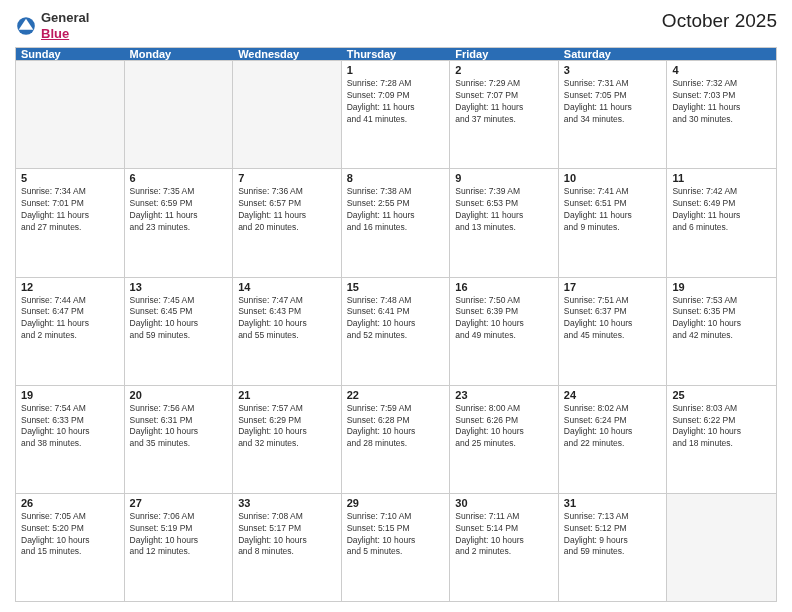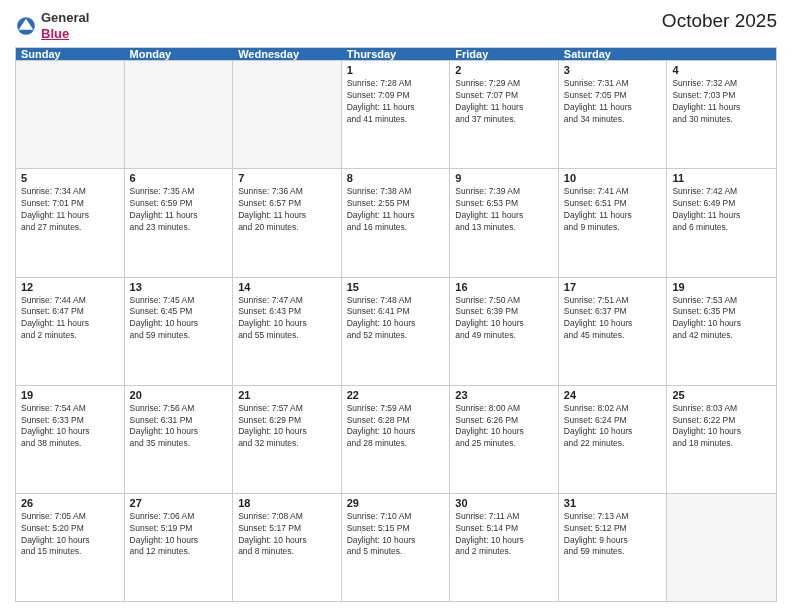--- a/index.html
+++ b/index.html
@@ -329,21 +329,21 @@
             <div class="cell-line">and 15 minutes.</div>
           </div>
           <div class="cal-cell">
             <div class="day-num">27</div>
             <div class="cell-line">Sunrise: 7:06 AM</div>
             <div class="cell-line">Sunset: 5:19 PM</div>
             <div class="cell-line">Daylight: 10 hours</div>
             <div class="cell-line">and 12 minutes.</div>
           </div>
           <div class="cal-cell">
-            <div class="day-num">18</div>
+            <div class="day-num">33</div>
             <div class="cell-line">Sunrise: 7:08 AM</div>
             <div class="cell-line">Sunset: 5:17 PM</div>
             <div class="cell-line">Daylight: 10 hours</div>
             <div class="cell-line">and 8 minutes.</div>
           </div>
           <div class="cal-cell">
             <div class="day-num">29</div>
             <div class="cell-line">Sunrise: 7:10 AM</div>
             <div class="cell-line">Sunset: 5:15 PM</div>
             <div class="cell-line">Daylight: 10 hours</div>

